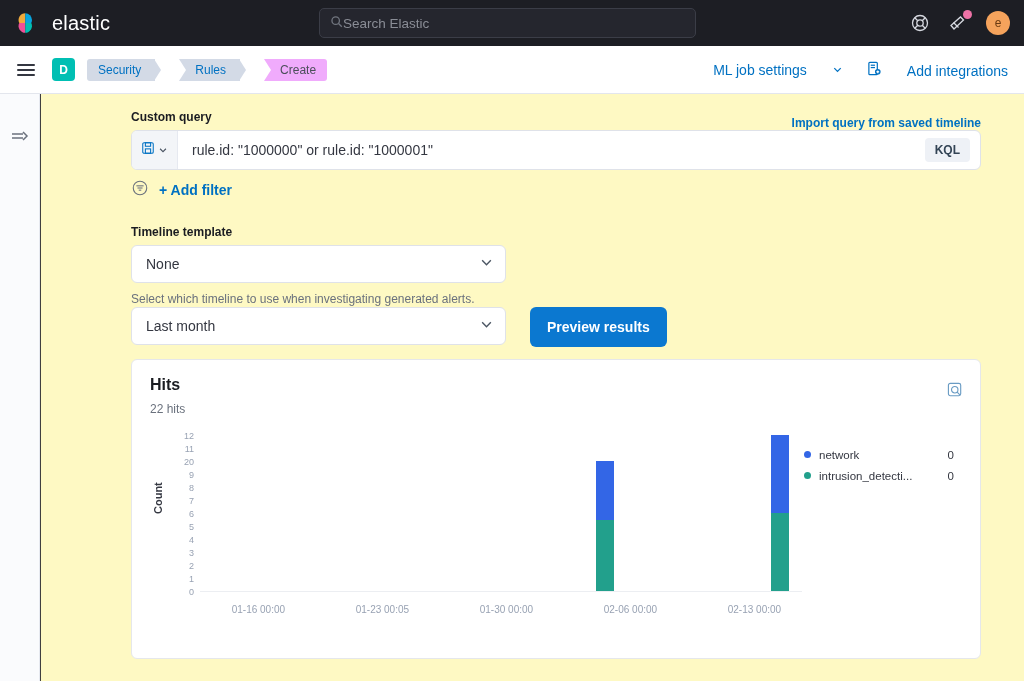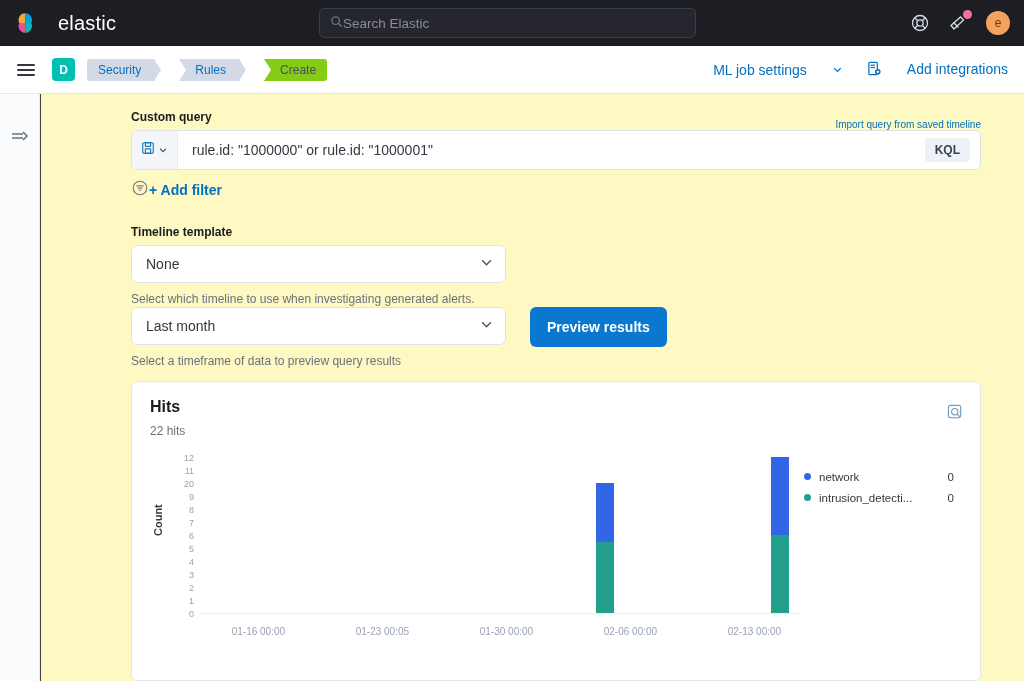--- a/index.html
+++ b/index.html
@@ -9,21 +9,21 @@
     background: #ffffff;
     overflow: hidden;
   }
 
   
   .topbar {
     height: 46px; background: #1d1e24;
     display: flex; align-items: center;
     position: relative;
   }
-  .brand { display: flex; align-items: center; gap: 20px; padding-left: 14px; }
+  .brand { display: flex; align-items: center; gap: 14px; padding-left: 14px; }
   .elastic-logo { width: 24px; height: 24px; position: relative; }
   .brand-name {
     color: #ffffff; font-size: 20px; letter-spacing: .2px;
   }
   .global-search {
     position: absolute; left: 319px; top: 8px;
     width: 377px; height: 30px;
     background: #25262e; border: 1px solid #3b3d47; border-radius: 5px;
     display: flex; align-items: center; padding: 0 10px;
   }
@@ -73,30 +73,30 @@
     border-top: 11px solid transparent; border-bottom: 11px solid transparent;
     border-left: 7px solid #d3dae6;
   }
   .crumb::before {
     content: ""; position: absolute; left: 0px; top: 0;
     width: 0; height: 0; z-index: 1;
     border-top: 11px solid transparent; border-bottom: 11px solid transparent;
     border-left: 7px solid #ffffff;
   }
   .crumb:first-child::before { display: none; }
-  .crumb.last { background: #84cc16; color: #4b4f5a; border-radius: 0 3px 3px 0; padding-right: 11px; }
+  .crumb.last { background: #f0abfc; color: #4b4f5a; border-radius: 0 3px 3px 0; padding-right: 11px; }
   .crumb.last::after { display: none; }
   .crumb.last::before { border-left-color: #ffffff; }
 
   .crumb-right {
     position: absolute; right: 16px; top: 0; height: 48px;
     display: flex; align-items: center; gap: 24px;
   }
   .nav-link {
-    display: flex; align-items: flex-start; gap: 25px;
+    display: flex; align-items: flex-end; gap: 25px;
     color: #0071c2; font-size: 14px; cursor: pointer;
   }
 
   
   .shell { display: flex; height: 587px; }
   .leftrail {
     width: 40px; flex: none; background: #fafbfd;
     border-right: 1px solid #e6e9f0;
     padding-top: 36px; display: flex; justify-content: center;
   }
@@ -108,21 +108,21 @@
     padding: 0 24px 0 0; position: relative; overflow: hidden;
   }
   .content-inner { padding-left: 90px; padding-top: 16px; }
 
   
   .field-label {
     font-size: 12px; font-weight: bold; color: #1a1c21;
     margin-bottom: 6px;
   }
   .row-head { display: flex; align-items: flex-end; justify-content: space-between; }
-  .import-link { font-size: 10px; font-weight: normal; color: #0071c2; cursor: pointer; }
+  .import-link { font-size: 12px; font-weight: bold; color: #0071c2; cursor: pointer; }
 
   .querybar {
     height: 40px; width: 850px;
     border: 1px solid #dfe2e9; border-radius: 6px;
     background: #ffffff; display: flex; align-items: stretch;
     overflow: hidden;
   }
   .qb-prepend {
     width: 46px; background: #f3f5f8; border-right: 1px solid #e6e9f0;
     display: flex; align-items: center; justify-content: center; gap: 3px;
@@ -131,21 +131,21 @@
   .qb-text {
     flex: 1; display: flex; align-items: center;
     padding-left: 14px; font-size: 14px; color: #343741;
   }
   .qb-kql {
     align-self: center; margin-right: 10px;
     background: #eef1f6; border-radius: 4px;
     padding: 5px 10px; font-size: 12px; font-weight: bold; color: #345; cursor: pointer;
   }
   .filterrow {
-    display: flex; align-items: center; 
+    display: flex; align-items: center; gap: 10px;
     margin-top: 9px;
   }
   .add-filter { color: #0071c2; font-size: 14px; font-weight: bold; cursor: pointer; }
 
   .select-box {
     width: 375px; height: 38px;
     border: 1px solid #dfe2e9; border-radius: 6px; background: #ffffff;
     display: flex; align-items: center; justify-content: space-between;
     padding: 0 12px 0 14px; font-size: 14px; color: #343741; cursor: pointer;
   }
@@ -365,21 +365,20 @@
       <div class="preview-row">
         <div>
           <div class="select-box">
             <span>Last month</span>
             <span>
               <svg width="13" height="13" viewBox="0 0 12 12" fill="none" stroke="#4b5563" stroke-width="1.3">
                 <polyline points="2,4 6,8 10,4"></polyline>
               </svg>
             </span>
           </div>
-          <div class="helptext">Select a timeframe of data to preview query results</div>
         </div>
         <button class="btn-primary">Preview results</button>
       </div>
 
       <div class="panel">
         <div class="panel-title">Hits</div>
         <div class="panel-sub">22 hits</div>
         <span class="inspect-btn">
           <svg width="17" height="17" viewBox="0 0 18 18" fill="none" stroke="#6a9cc4" stroke-width="1.2">
             <rect x="1.5" y="1.5" width="13" height="13" rx="2"></rect>

